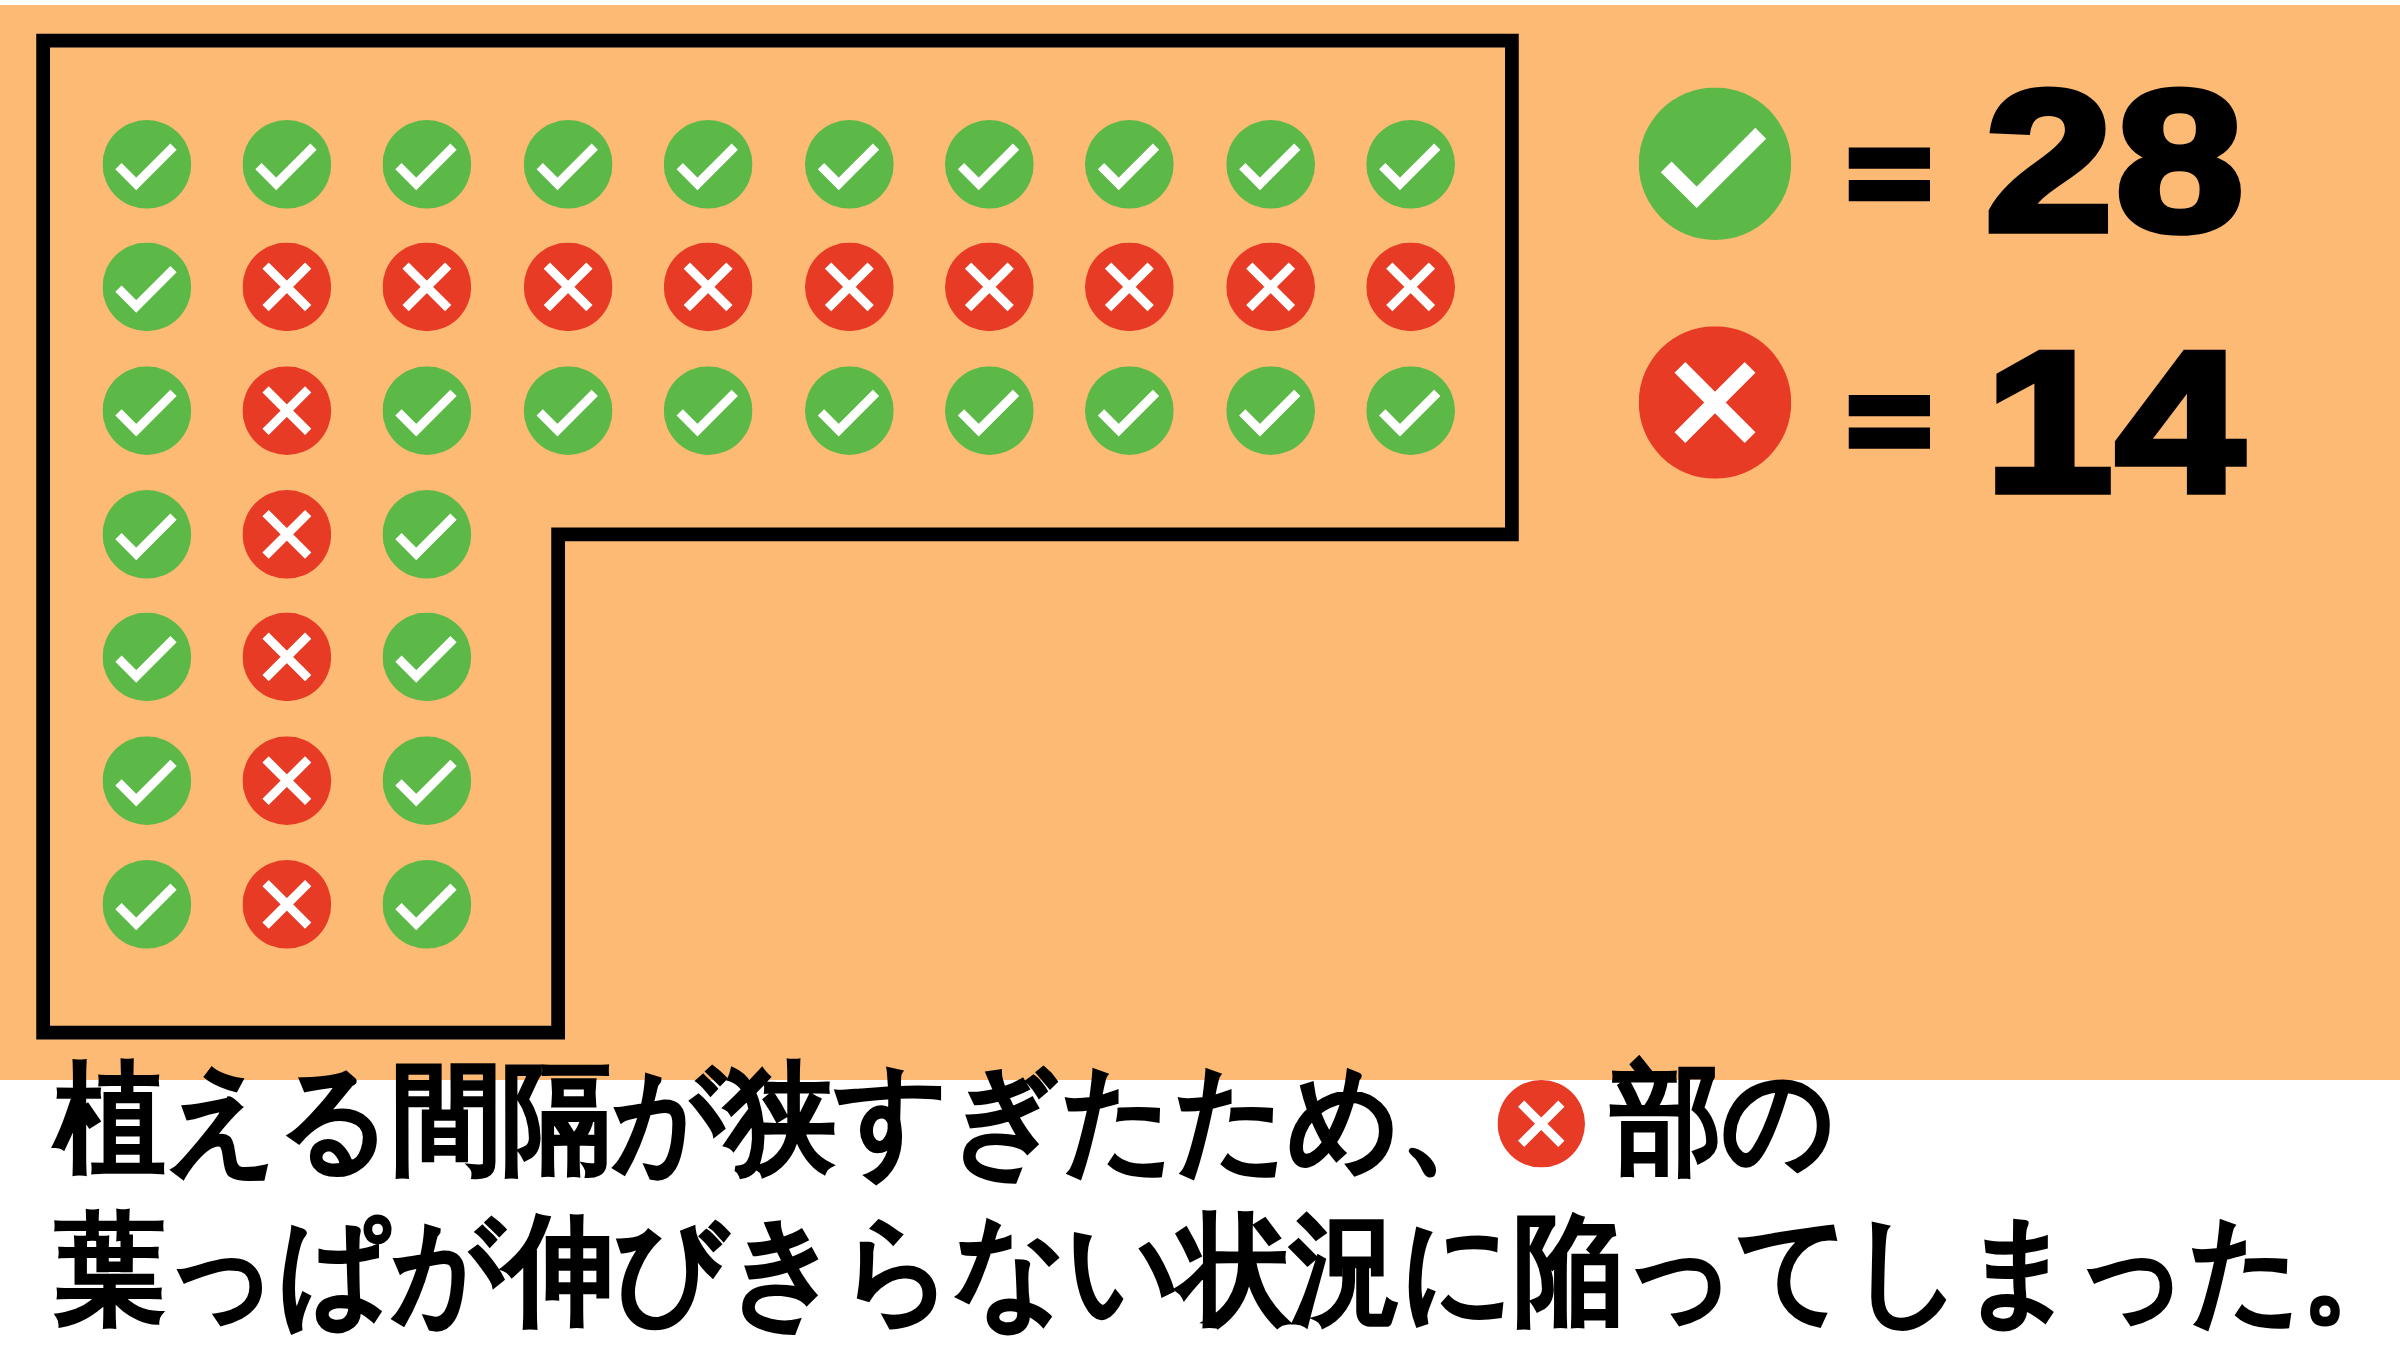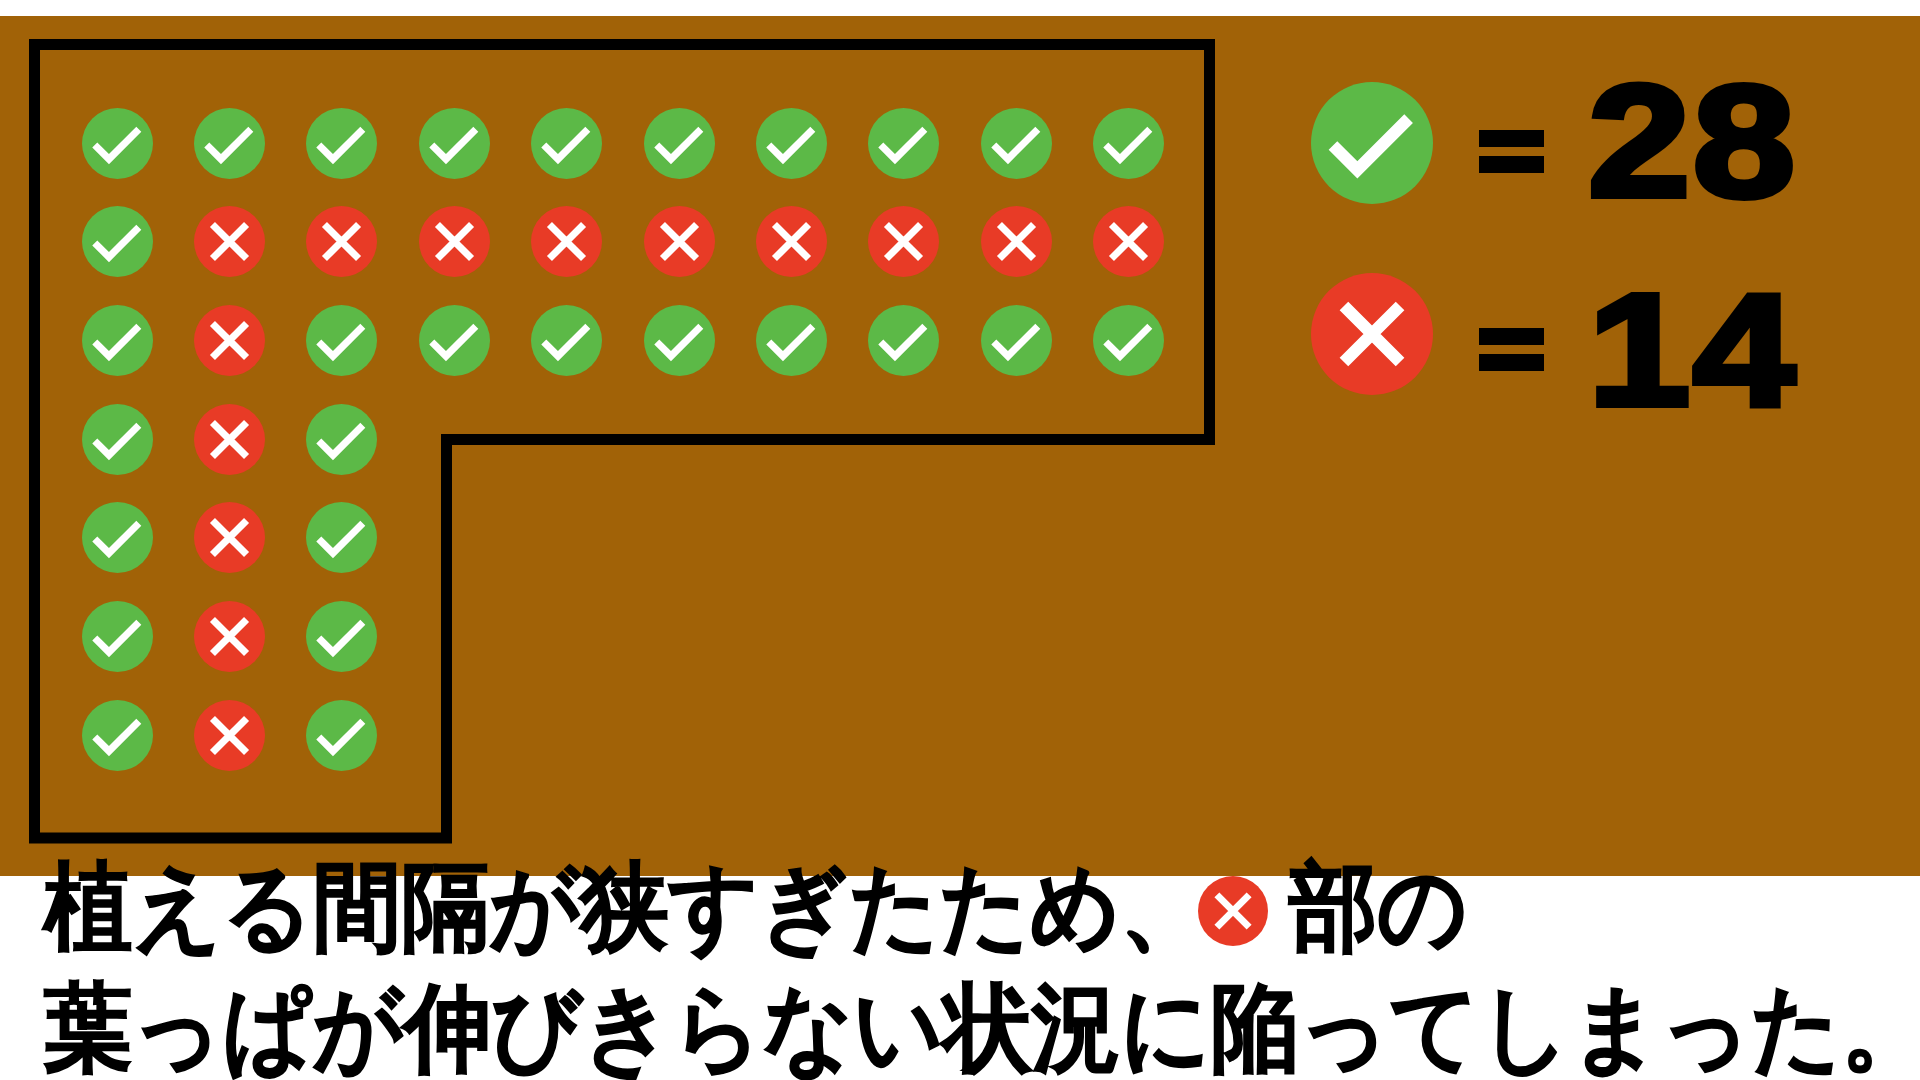--- a/index.html
+++ b/index.html
@@ -2,21 +2,21 @@
 <html><head>
 <meta charset="utf-8">
 <style>
   html, body { margin: 0; padding: 0; background: #ffffff; }
   body {
     width: 1920px; height: 1080px; overflow: hidden; position: relative;
     font-family: "DejaVu Sans", sans-serif;
     --check: #5cb947;
     --x: #e83b26;
   }
-  #canvas { position: absolute; left: 0; top: 16px; width: 1920px; height: 860px; background: #a16207; }
+  #canvas { position: absolute; left: 0; top: 4px; width: 1920px; height: 860px; background: #fdba74; }
 
   
   .outline { position: absolute; left: 0; top: 0; width: 1920px; height: 1080px; }
 
   
   .mark { position: absolute; width: 71px; height: 71px; }
   .mark svg, .legend-mark svg, .cap-icon svg { width: 100%; height: 100%; display: block; }
   .check .bg { fill: var(--check); }
   .x .bg { fill: var(--x); }
   .glyph { fill: none; stroke: #ffffff; stroke-width: 10; stroke-linecap: butt; stroke-linejoin: miter; stroke-miterlimit: 10; }

